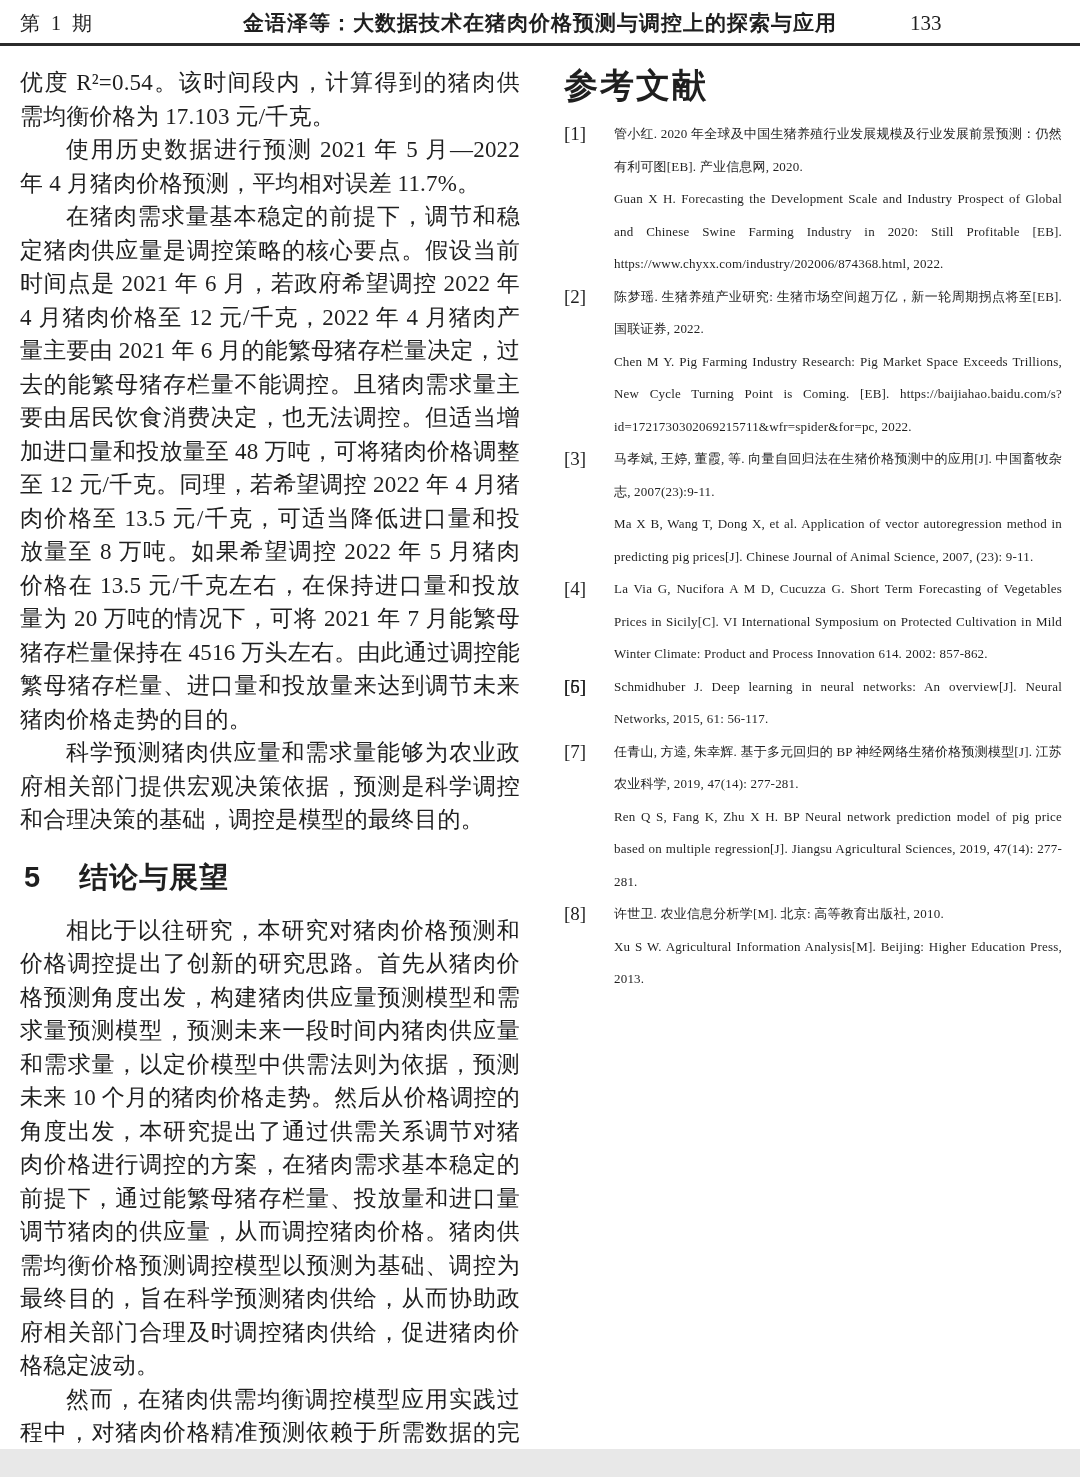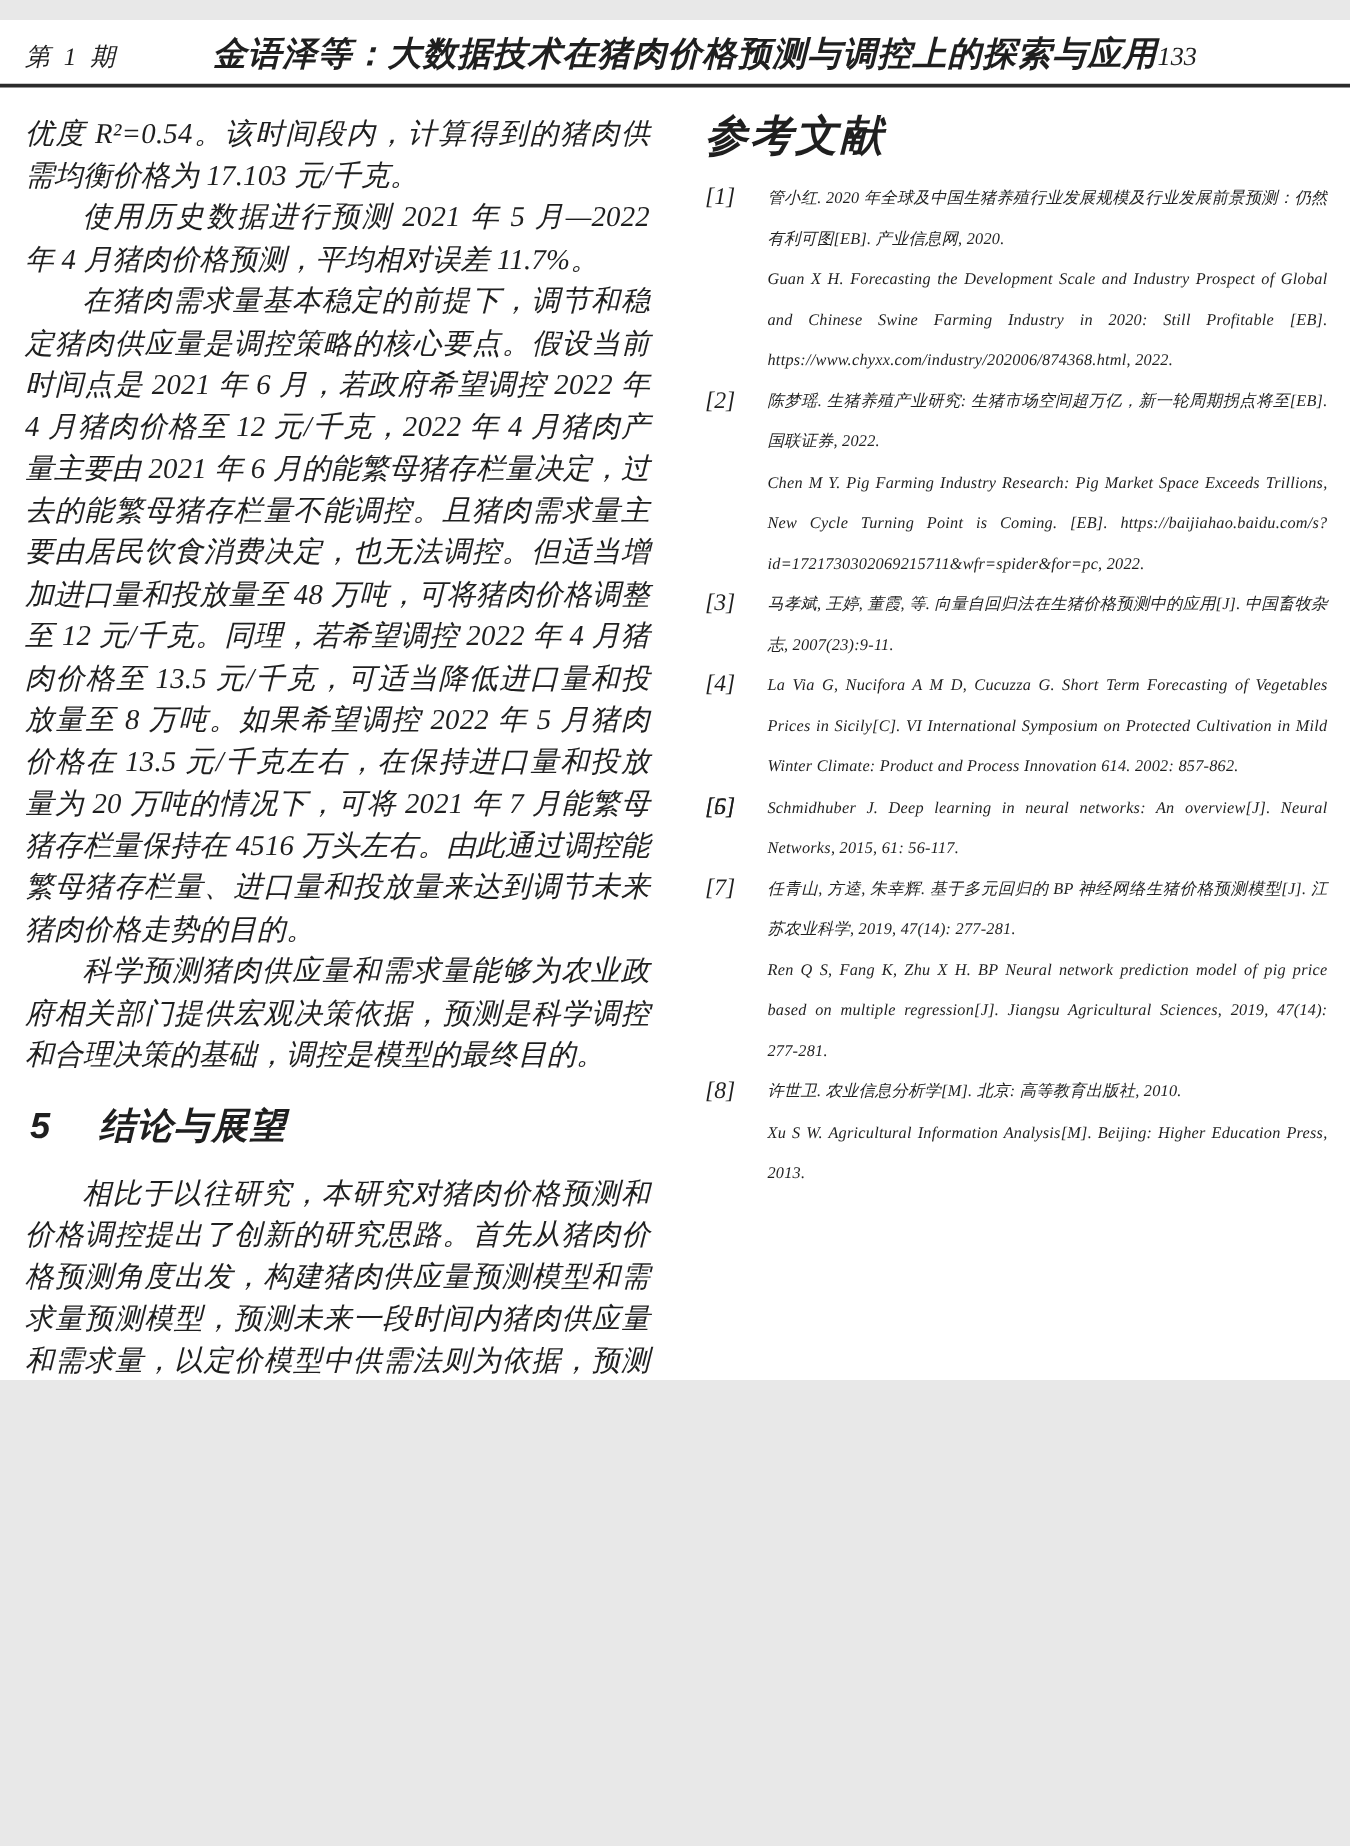--- a/index.html
+++ b/index.html
@@ -4,47 +4,46 @@
 <style>
   :root{
     --ink:#1f1f1f;
     --rule:#2b2b2b;
     --bg:#ffffff;
   }
   *{margin:0;padding:0;box-sizing:border-box;}
   html,body{background:#e8e8e8;}
   .page{
     position:relative;
-    width:1080px;height:1088px;
-    margin:16px auto;
+    width:1080px;height:1449px;
+    margin:0 auto;
     background:var(--bg);
     color:var(--ink);
     overflow:hidden;
     font-family:"Liberation Serif","DejaVu Serif",serif;
-    font-style:italic;
   }
   
   .page-header{
     display:flex;
     align-items:baseline;
     padding:9px 20px 6px 20px;
     border-bottom:3px solid var(--rule);
   }
   .hdr-issue{
     flex:0 0 150px;
     font-size:20px;
     letter-spacing:3px;
     white-space:nowrap;
   }
   .hdr-title{
     flex:1 1 auto;
-    text-align:right;
+    text-align:center;
     font-family:"Liberation Sans","DejaVu Sans",sans-serif;
     font-weight:700;
-    font-size:27px;
+    font-size:21px;
     letter-spacing:1px;
     white-space:nowrap;
   }
   .hdr-page{
     flex:0 0 150px;
     text-align:left;
     font-size:21px;
   }
   
   .columns{
@@ -130,20 +129,21 @@
             <p class="ref-en">Guan X H. Forecasting the Development Scale and Industry Prospect of Global and Chinese Swine Farming Industry in 2020: Still Profitable [EB]. https://www.chyxx.com/industry/202006/874368.html, 2022.</p>
           </div>
           <div class="ref-item">
             <span class="ref-label">[2]</span>
             <p class="ref-zh">陈梦瑶. 生猪养殖产业研究: 生猪市场空间超万亿，新一轮周期拐点将至[EB]. 国联证券, 2022.</p>
             <p class="ref-en">Chen M Y. Pig Farming Industry Research: Pig Market Space Exceeds Trillions, New Cycle Turning Point is Coming. [EB]. https://baijiahao.baidu.com/s?id=1721730302069215711&amp;wfr=spider&amp;for=pc, 2022.</p>
           </div>
           <div class="ref-item">
             <span class="ref-label">[3]</span>
             <p class="ref-zh">马孝斌, 王婷, 董霞, 等. 向量自回归法在生猪价格预测中的应用[J]. 中国畜牧杂志, 2007(23):9-11.</p>
+            <p class="ref-en">Ma X B, Wang T, Dong X, et al. Application of vector autoregression method in predicting pig prices[J]. Chinese Journal of Animal Science, 2007, (23): 9-11.</p>
           </div>
           <div class="ref-item">
             <span class="ref-label">[4]</span>
             <p class="ref-en">La Via G, Nucifora A M D, Cucuzza G. Short Term Forecasting of Vegetables Prices in Sicily[C]. VI International Symposium on Protected Cultivation in Mild Winter Climate: Product and Process Innovation 614. 2002: 857-862.</p>
           </div>
           <div class="ref-item">
             <span class="ref-label">[5]</span>
           </div>
           <div class="ref-item">
             <span class="ref-label">[6]</span>

